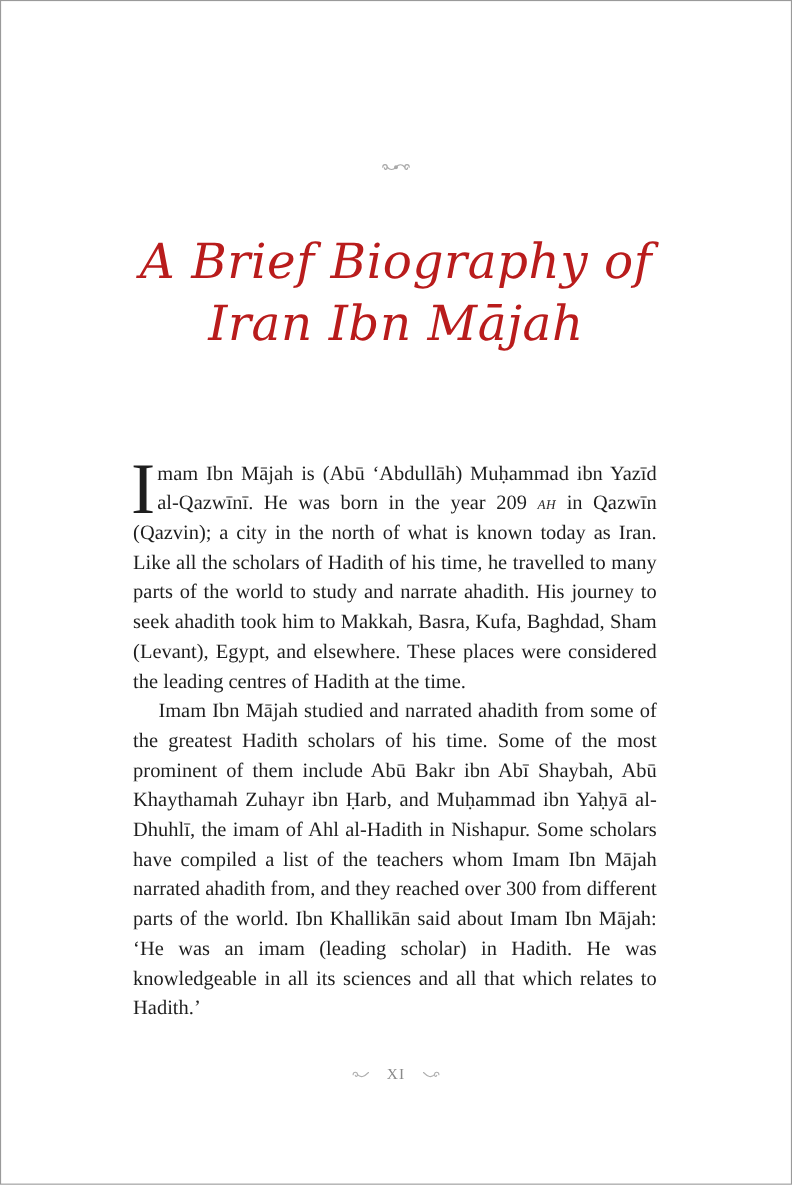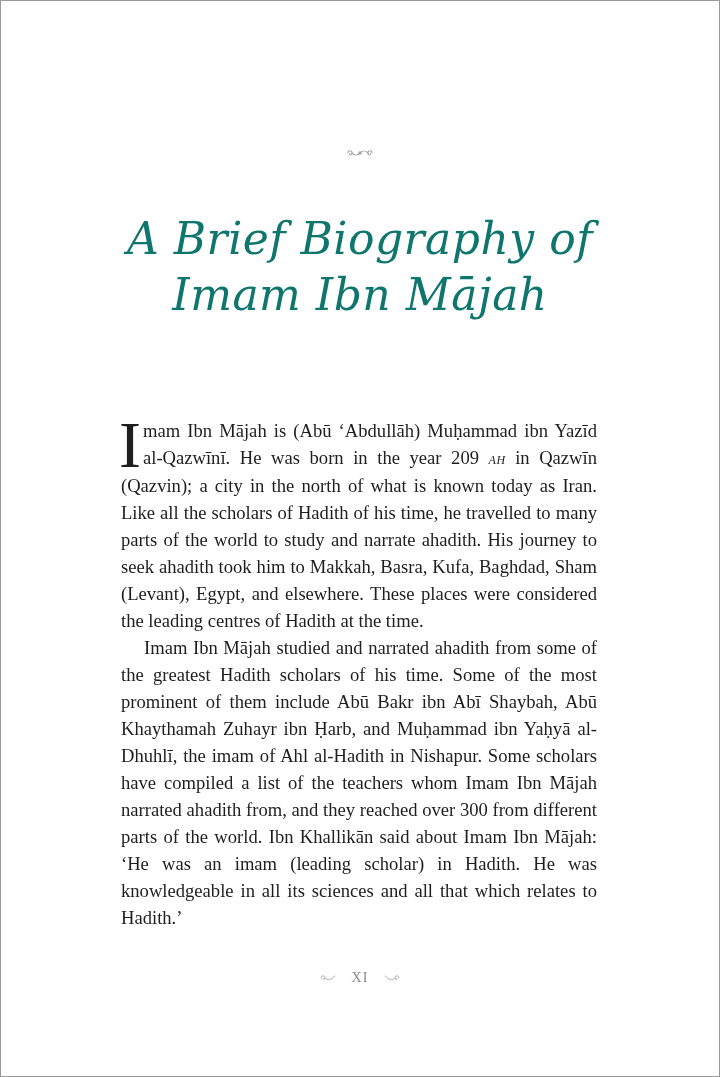--- a/index.html
+++ b/index.html
@@ -9,21 +9,21 @@
       border: 1px solid #9a9a9a; background: #ffffff;
     }
     .ornament-top {
       position: absolute; top: 143px; left: 0; width: 100%; text-align: center;
       color: #a8a8a8;
     }
     .ornament-top svg { display: inline-block; }
     .title {
       position: absolute; top: 210px; left: 0; width: 100%; text-align: center;
       font-family: "DejaVu Serif", serif; font-style: italic;
-      font-size: 44px; line-height: 56px; color: #0f766e; letter-spacing: 0.5px;
+      font-size: 44px; line-height: 56px; color: #b91c1c; letter-spacing: 0.5px;
     }
     .title .line { display: block; }
     .body {
       position: absolute; top: 416px; left: 120px; width: 476px;
       font-family: "Liberation Serif", serif; font-size: 18.6px;
       line-height: 27px; color: #1e1e1e; text-align: justify;
     }
     .para { margin: 0; }
     .para.indent { text-indent: 23px; }
     .dropcap {
@@ -51,21 +51,21 @@
         <path d="M2 5 C2 2, 6 2, 6 5 C6 7.5, 3.5 7.5, 3.5 5.5"></path>
         <path d="M6 5 C9 8, 11 8, 14 5 C17 2, 19 2, 22 5"></path>
         <path d="M26 5 C26 2, 22 2, 22 5 C22 7.5, 24.5 7.5, 24.5 5.5"></path>
         <circle cx="14" cy="5" r="1.2" fill="#a8a8a8"></circle>
       </g>
     </svg>
   </div>
 
   <h1 class="title" style="margin:0;font-weight:normal;">
     <span class="line">A Brief Biography of</span>
-    <span class="line">Imam Ibn Mājah</span>
+    <span class="line">Iran Ibn Mājah</span>
   </h1>
 
   <div class="body">
     <p class="para"><span class="dropcap">I</span><span>mam Ibn Mājah is (Abū ‘Abdullāh) Muḥammad ibn Yazīd al-Qazwīnī. He was born in the year 209 </span><span class="sc">ah</span><span> in Qazwīn (Qazvin); a city in the north of what is known today as Iran. Like all the scholars of Hadith of his time, he travelled to many parts of the world to study and narrate ahadith. His journey to seek ahadith took him to Makkah, Basra, Kufa, Baghdad, Sham (Levant), Egypt, and elsewhere. These places were considered the leading centres of Hadith at the time.</span></p>
 
     <p class="para indent">Imam Ibn Mājah studied and narrated ahadith from some of the greatest Hadith scholars of his time. Some of the most prominent of them include Abū Bakr ibn Abī Shaybah, Abū Khaythamah Zuhayr ibn Ḥarb, and Muḥammad ibn Yaḥyā al-Dhuhlī, the imam of Ahl al-Hadith in Nishapur. Some scholars have compiled a list of the teachers whom Imam Ibn Mājah narrated ahadith from, and they reached over 300 from different parts of the world. Ibn Khallikān said about Imam Ibn Mājah: ‘He was an imam (leading scholar) in Hadith. He was knowledgeable in all its sciences and all that which relates to Hadith.’</p>
 
   </div>
 
   <div class="folio">

